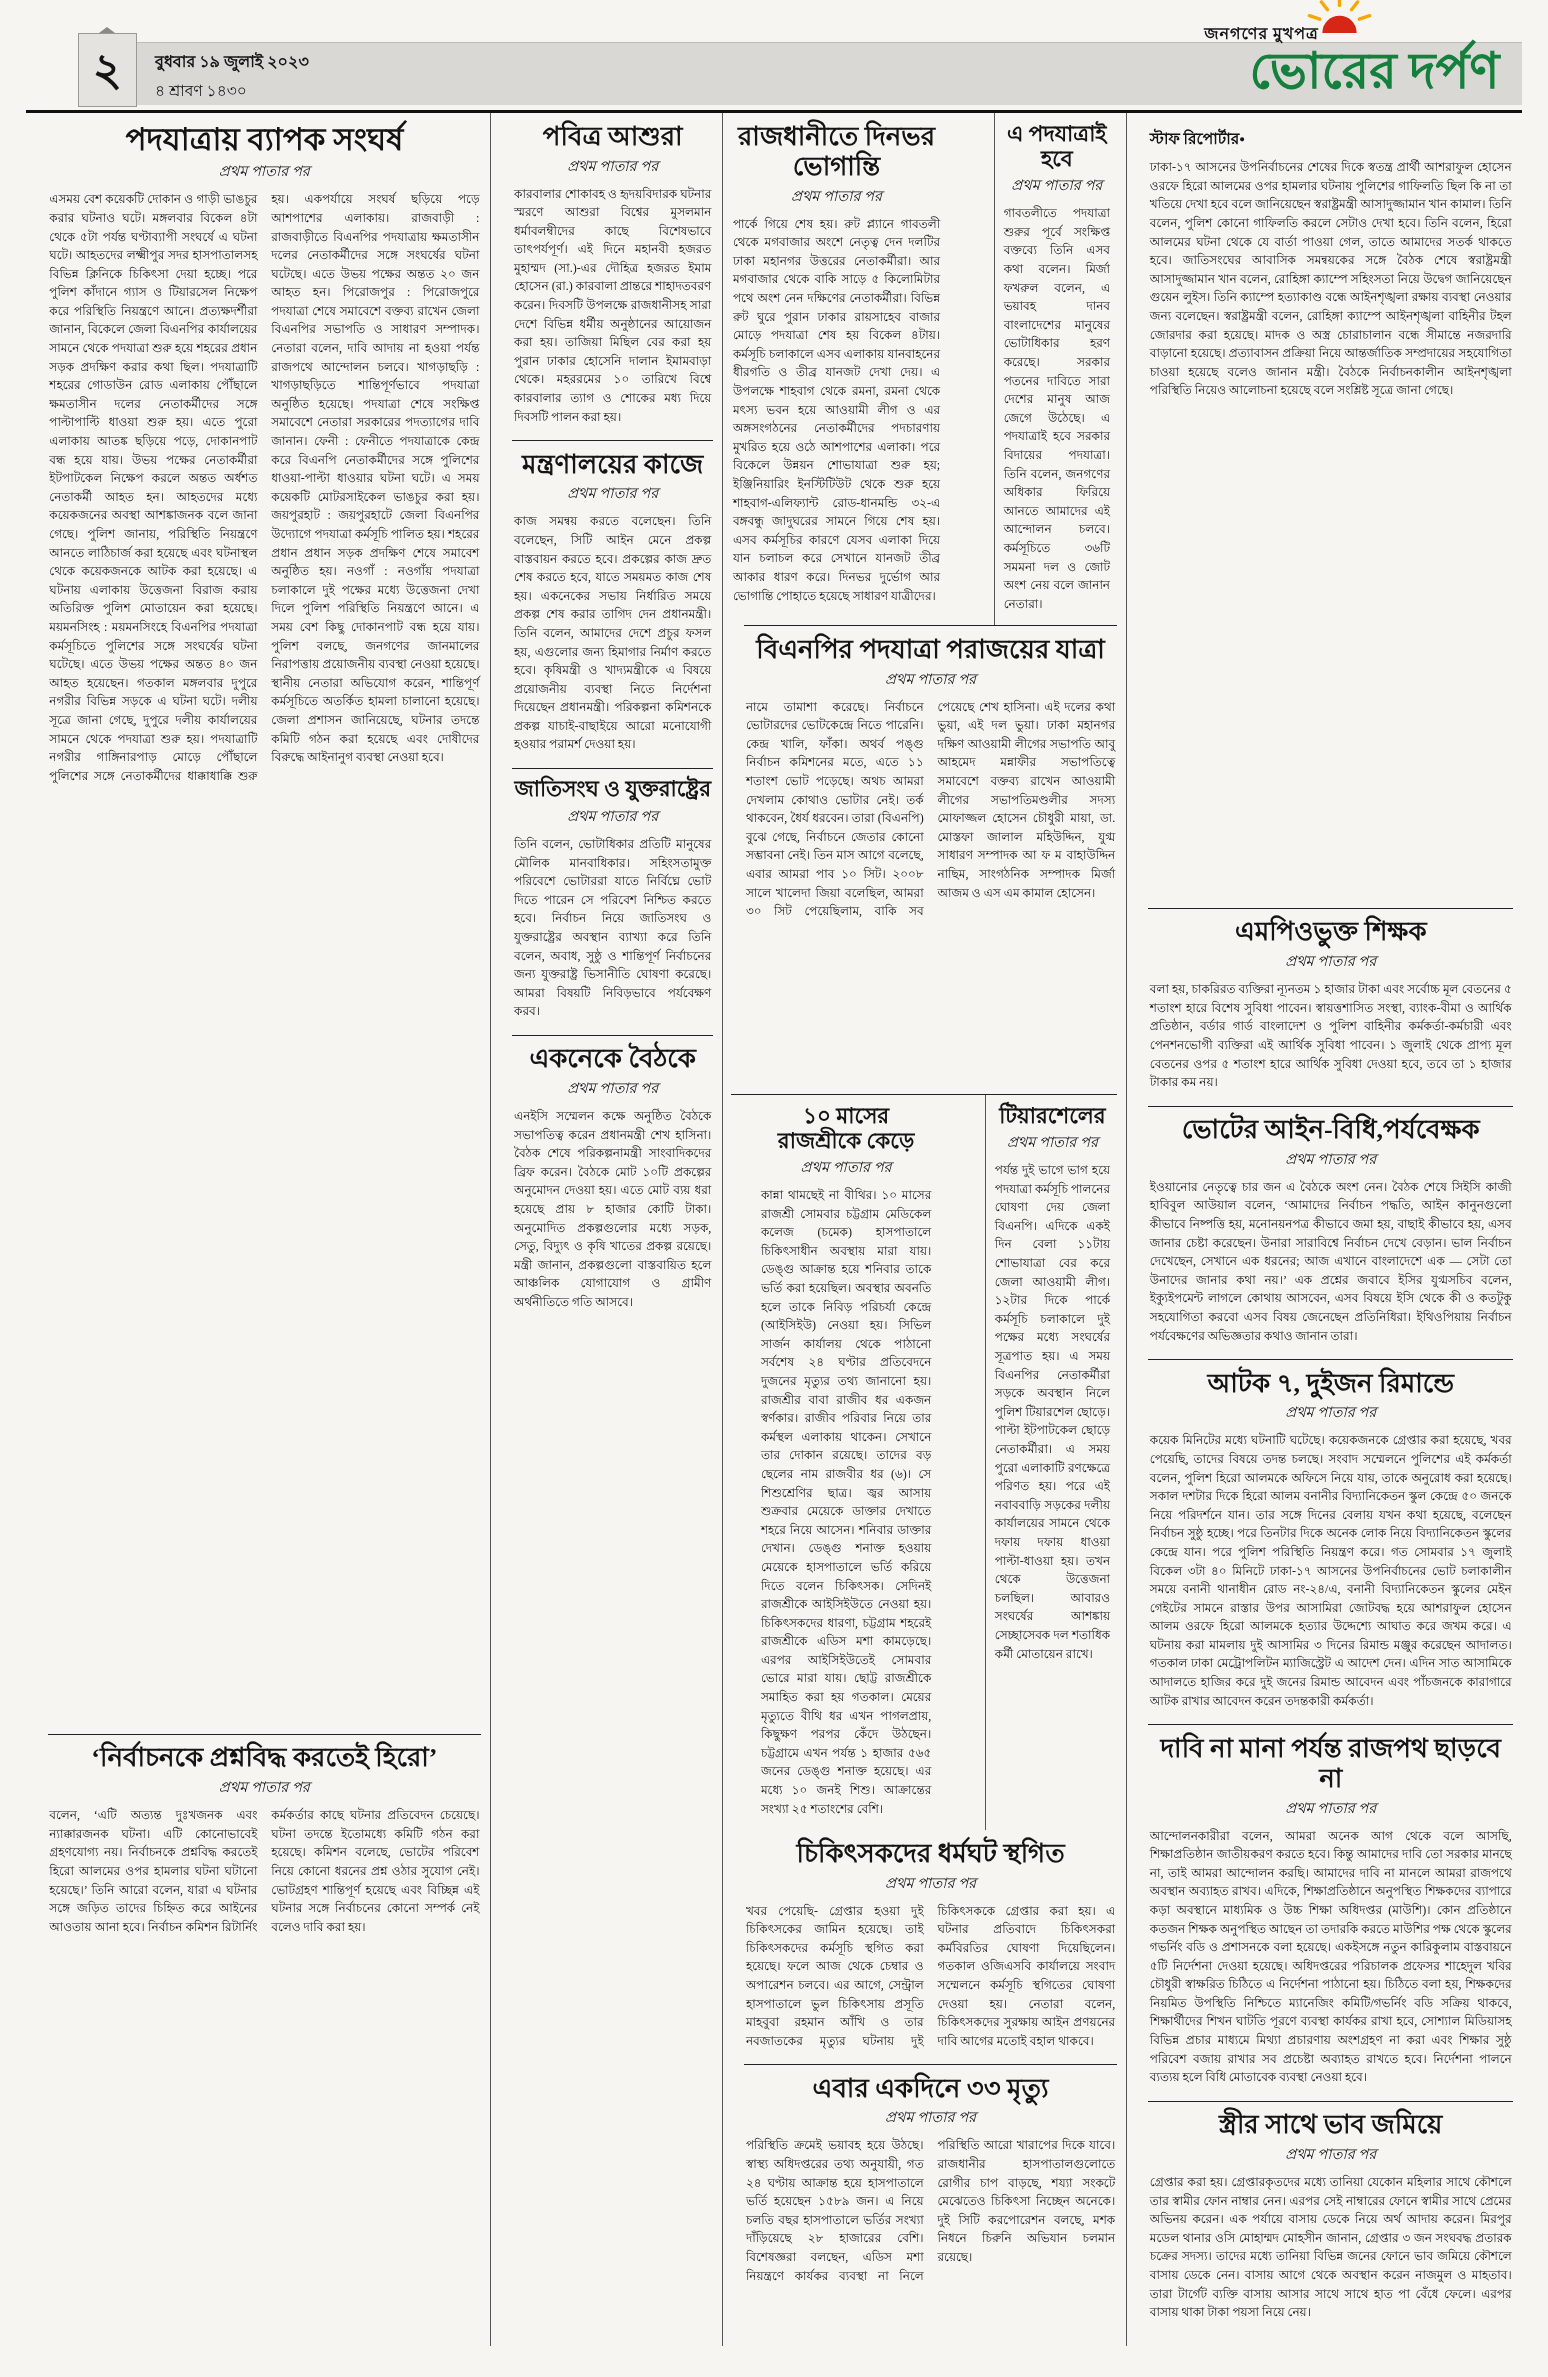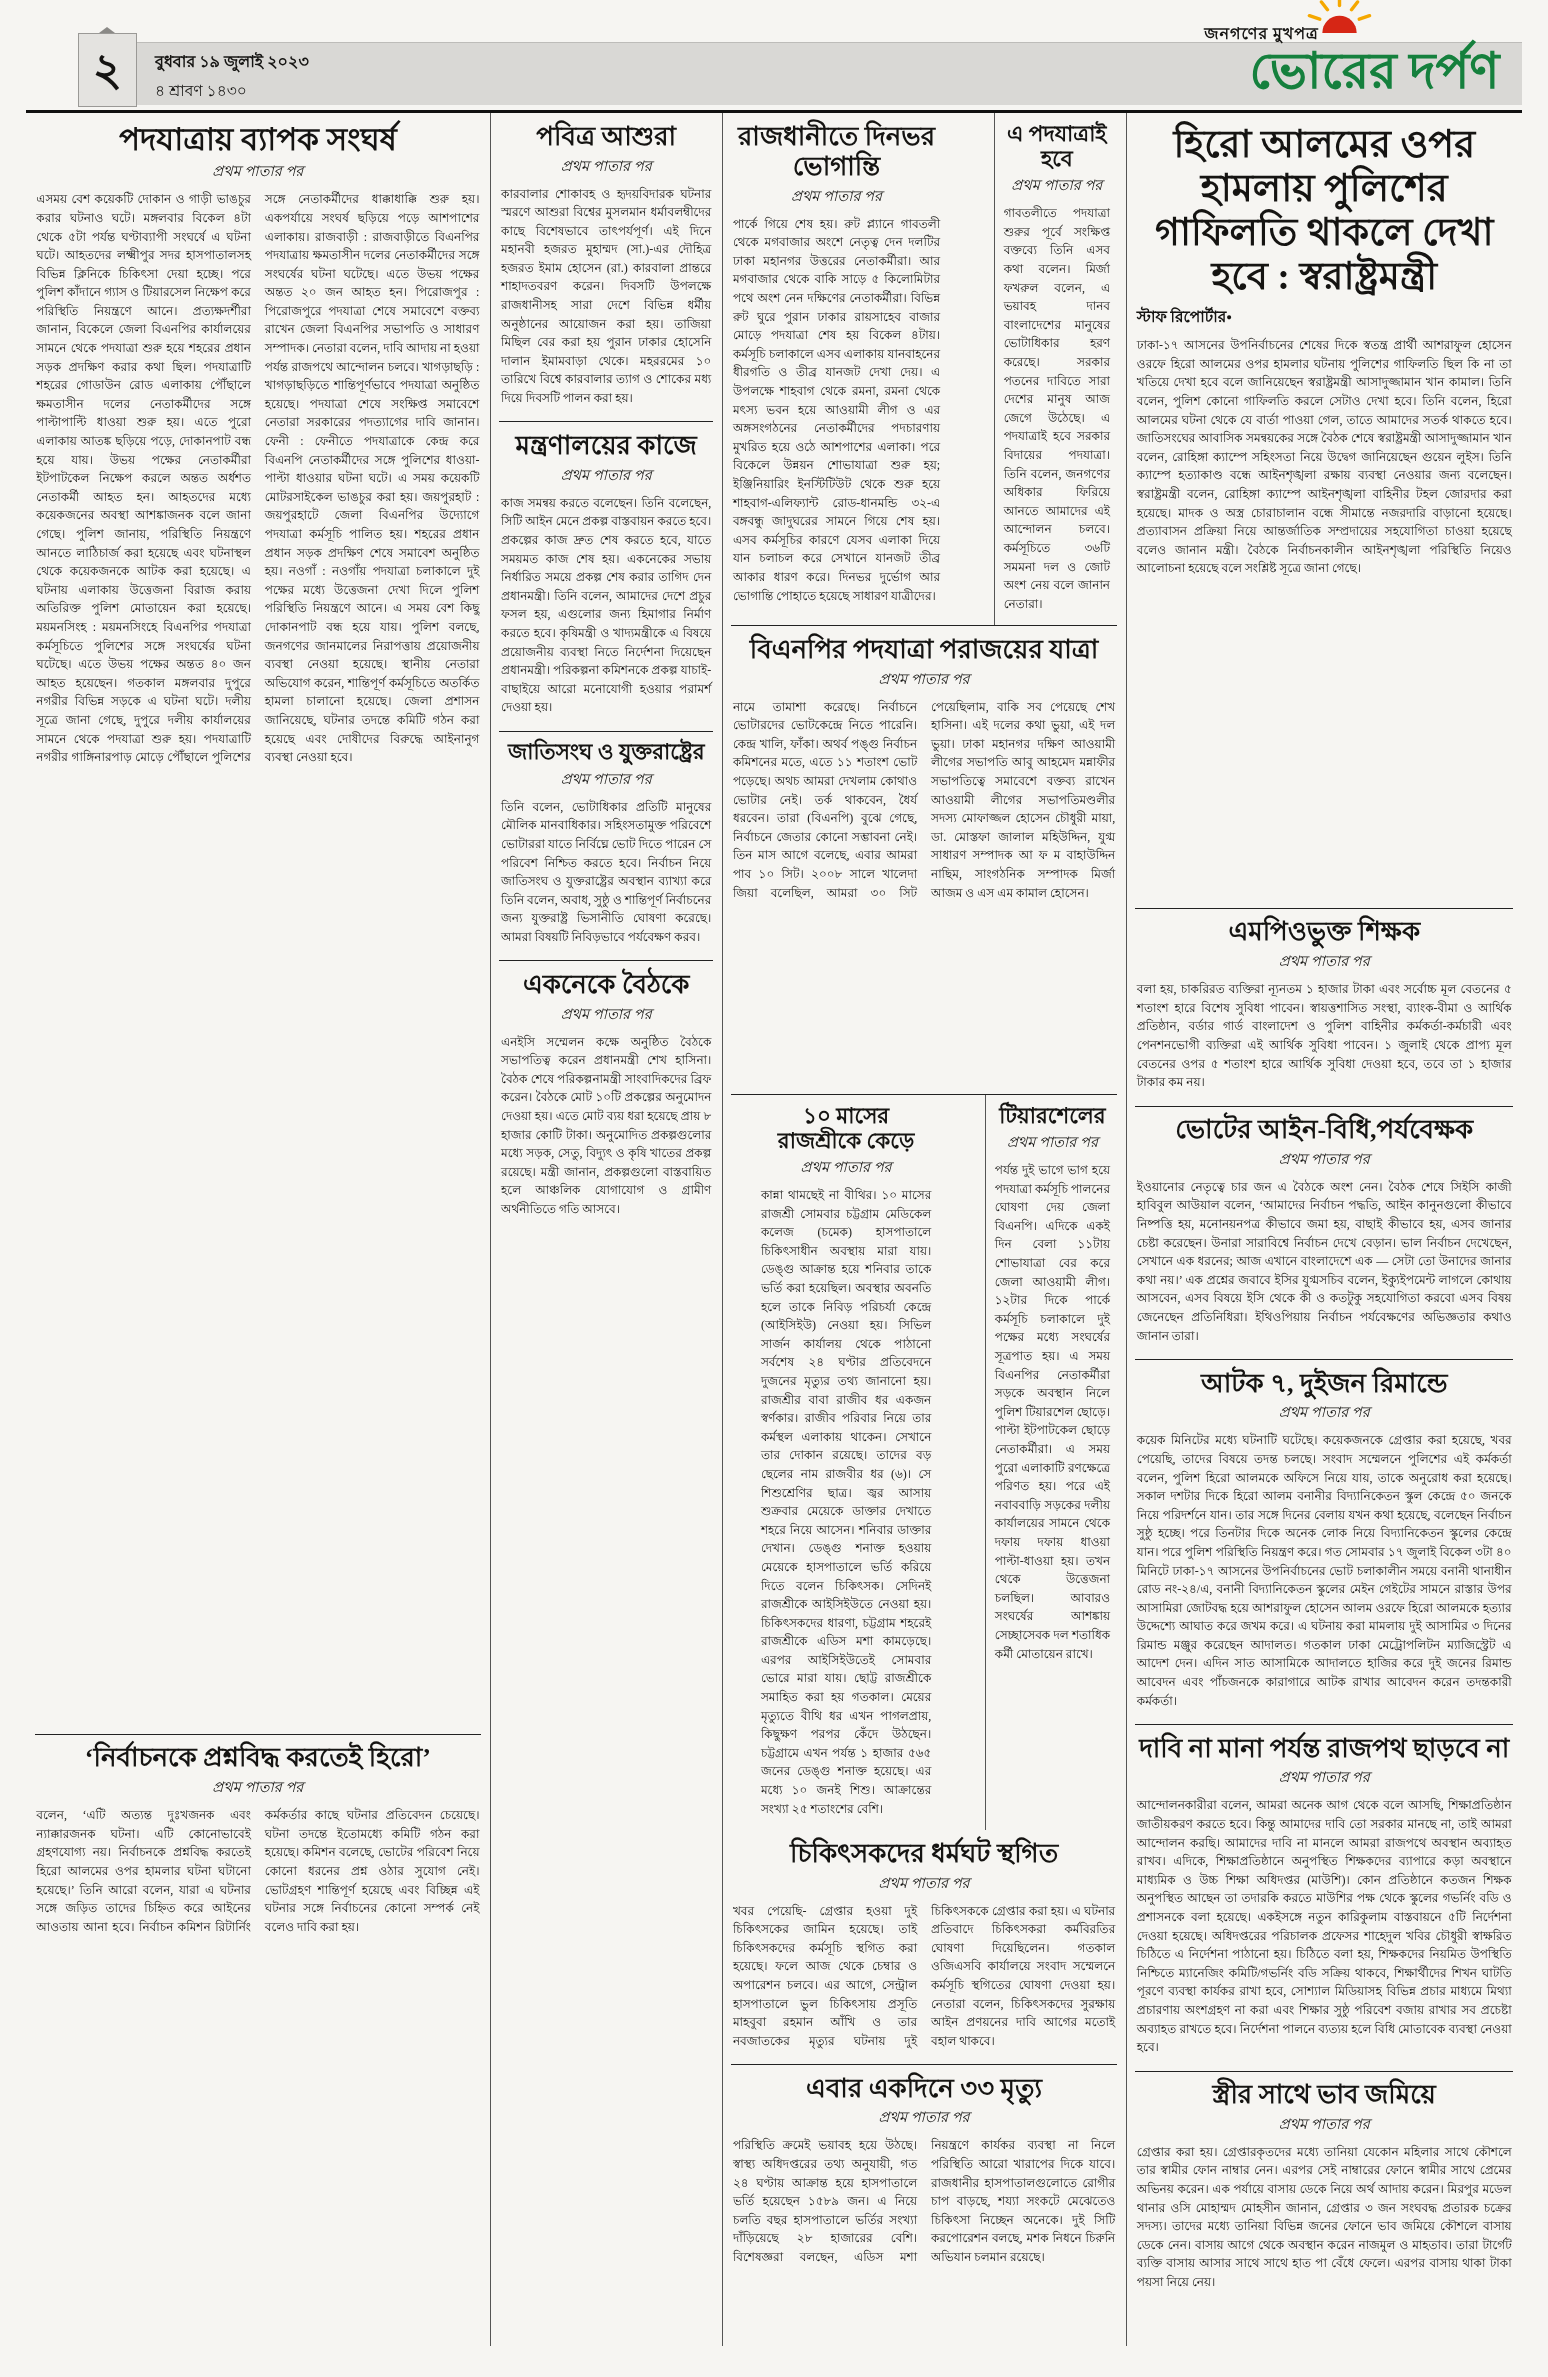--- a/index.html
+++ b/index.html
@@ -31,21 +31,21 @@
     margin:5.2px 26px 0 26px;border-top:3.4px solid #111;
     height:2233px;overflow:hidden;
     display:flex;gap:0;
   }
   .band{padding:0 8.6px;box-sizing:border-box;}
   .band + .band{border-left:0.9px solid #555;}
   .band-a{width:31%;}
   .band-b{width:15.5%;}
   .band-c{width:27%;}
   .band-d{width:26.5%;}
-  .article{padding:6.9px 1.7px 13.8px 1.7px;}
+  .article{padding:6.9px 1.7px 13.8px 1.7px;margin-left:13px;}
   .article + .article, .rowsep{border-top:0.9px solid #222;}
   .hl{font-weight:bold;text-align:center;margin:1.7px 0 0 0;line-height:1.16;}
   .hl-xl{font-size:38px;}
   .hl-lg{font-size:31px;}
   .hl-md{font-size:26px;}
   .hl-sm{font-size:21.5px;}
   .continued{text-align:center;font-style:italic;font-size:14.6px;margin:2.6px 0 6px 0;}
   .byline{font-weight:bold;font-size:15.5px;margin:6.9px 0 5.2px 0;display:flex;align-items:center;gap:0;}
   .byline-dot{font-size:9.5px;line-height:1;}
   .body{font-size:12px;line-height:1.55;text-align:justify;word-break:break-word;}
@@ -165,21 +165,20 @@
     </article>
     <article class="article">
       <h2 class="hl hl-md">এবার একদিনে ৩৩ মৃত্যু</h2>
       <div class="continued">প্রথম পাতার পর</div>
       <div class="body cols2">পরিস্থিতি ক্রমেই ভয়াবহ হয়ে উঠছে। স্বাস্থ্য অধিদপ্তরের তথ্য অনুযায়ী, গত ২৪ ঘণ্টায় আক্রান্ত হয়ে হাসপাতালে ভর্তি হয়েছেন ১৫৮৯ জন। এ নিয়ে চলতি বছর হাসপাতালে ভর্তির সংখ্যা দাঁড়িয়েছে ২৮ হাজারের বেশি। বিশেষজ্ঞরা বলছেন, এডিস মশা নিয়ন্ত্রণে কার্যকর ব্যবস্থা না নিলে পরিস্থিতি আরো খারাপের দিকে যাবে। রাজধানীর হাসপাতালগুলোতে রোগীর চাপ বাড়ছে, শয্যা সংকটে মেঝেতেও চিকিৎসা নিচ্ছেন অনেকে। দুই সিটি করপোরেশন বলছে, মশক নিধনে চিরুনি অভিযান চলমান রয়েছে।</div>
     </article>
   </section>
 
   <section class="band band-d">
     <article class="article minh-hero">
-      <h2 class="hl hl-xl">হিরো আলমের ওপর হামলায় পুলিশের গাফিলতি থাকলে দেখা হবে : স্বরাষ্ট্রমন্ত্রী</h2>
       <div class="byline">
         <span>স্টাফ রিপোর্টার</span>
         <span class="byline-dot">●</span>
       </div>
       <div class="body">ঢাকা-১৭ আসনের উপনির্বাচনের শেষের দিকে স্বতন্ত্র প্রার্থী আশরাফুল হোসেন ওরফে হিরো আলমের ওপর হামলার ঘটনায় পুলিশের গাফিলতি ছিল কি না তা খতিয়ে দেখা হবে বলে জানিয়েছেন স্বরাষ্ট্রমন্ত্রী আসাদুজ্জামান খান কামাল। তিনি বলেন, পুলিশ কোনো গাফিলতি করলে সেটাও দেখা হবে। তিনি বলেন, হিরো আলমের ঘটনা থেকে যে বার্তা পাওয়া গেল, তাতে আমাদের সতর্ক থাকতে হবে। জাতিসংঘের আবাসিক সমন্বয়কের সঙ্গে বৈঠক শেষে স্বরাষ্ট্রমন্ত্রী আসাদুজ্জামান খান বলেন, রোহিঙ্গা ক্যাম্পে সহিংসতা নিয়ে উদ্বেগ জানিয়েছেন গুয়েন লুইস। তিনি ক্যাম্পে হত্যাকাণ্ড বন্ধে আইনশৃঙ্খলা রক্ষায় ব্যবস্থা নেওয়ার জন্য বলেছেন। স্বরাষ্ট্রমন্ত্রী বলেন, রোহিঙ্গা ক্যাম্পে আইনশৃঙ্খলা বাহিনীর টহল জোরদার করা হয়েছে। মাদক ও অস্ত্র চোরাচালান বন্ধে সীমান্তে নজরদারি বাড়ানো হয়েছে। প্রত্যাবাসন প্রক্রিয়া নিয়ে আন্তর্জাতিক সম্প্রদায়ের সহযোগিতা চাওয়া হয়েছে বলেও জানান মন্ত্রী। বৈঠকে নির্বাচনকালীন আইনশৃঙ্খলা পরিস্থিতি নিয়েও আলোচনা হয়েছে বলে সংশ্লিষ্ট সূত্রে জানা গেছে।</div>
     </article>
     <article class="article">
       <h2 class="hl hl-md">এমপিওভুক্ত শিক্ষক</h2>
       <div class="continued">প্রথম পাতার পর</div>
       <div class="body">বলা হয়, চাকরিরত ব্যক্তিরা ন্যূনতম ১ হাজার টাকা এবং সর্বোচ্চ মূল বেতনের ৫ শতাংশ হারে বিশেষ সুবিধা পাবেন। স্বায়ত্তশাসিত সংস্থা, ব্যাংক-বীমা ও আর্থিক প্রতিষ্ঠান, বর্ডার গার্ড বাংলাদেশ ও পুলিশ বাহিনীর কর্মকর্তা-কর্মচারী এবং পেনশনভোগী ব্যক্তিরা এই আর্থিক সুবিধা পাবেন। ১ জুলাই থেকে প্রাপ্য মূল বেতনের ওপর ৫ শতাংশ হারে আর্থিক সুবিধা দেওয়া হবে, তবে তা ১ হাজার টাকার কম নয়।</div>

